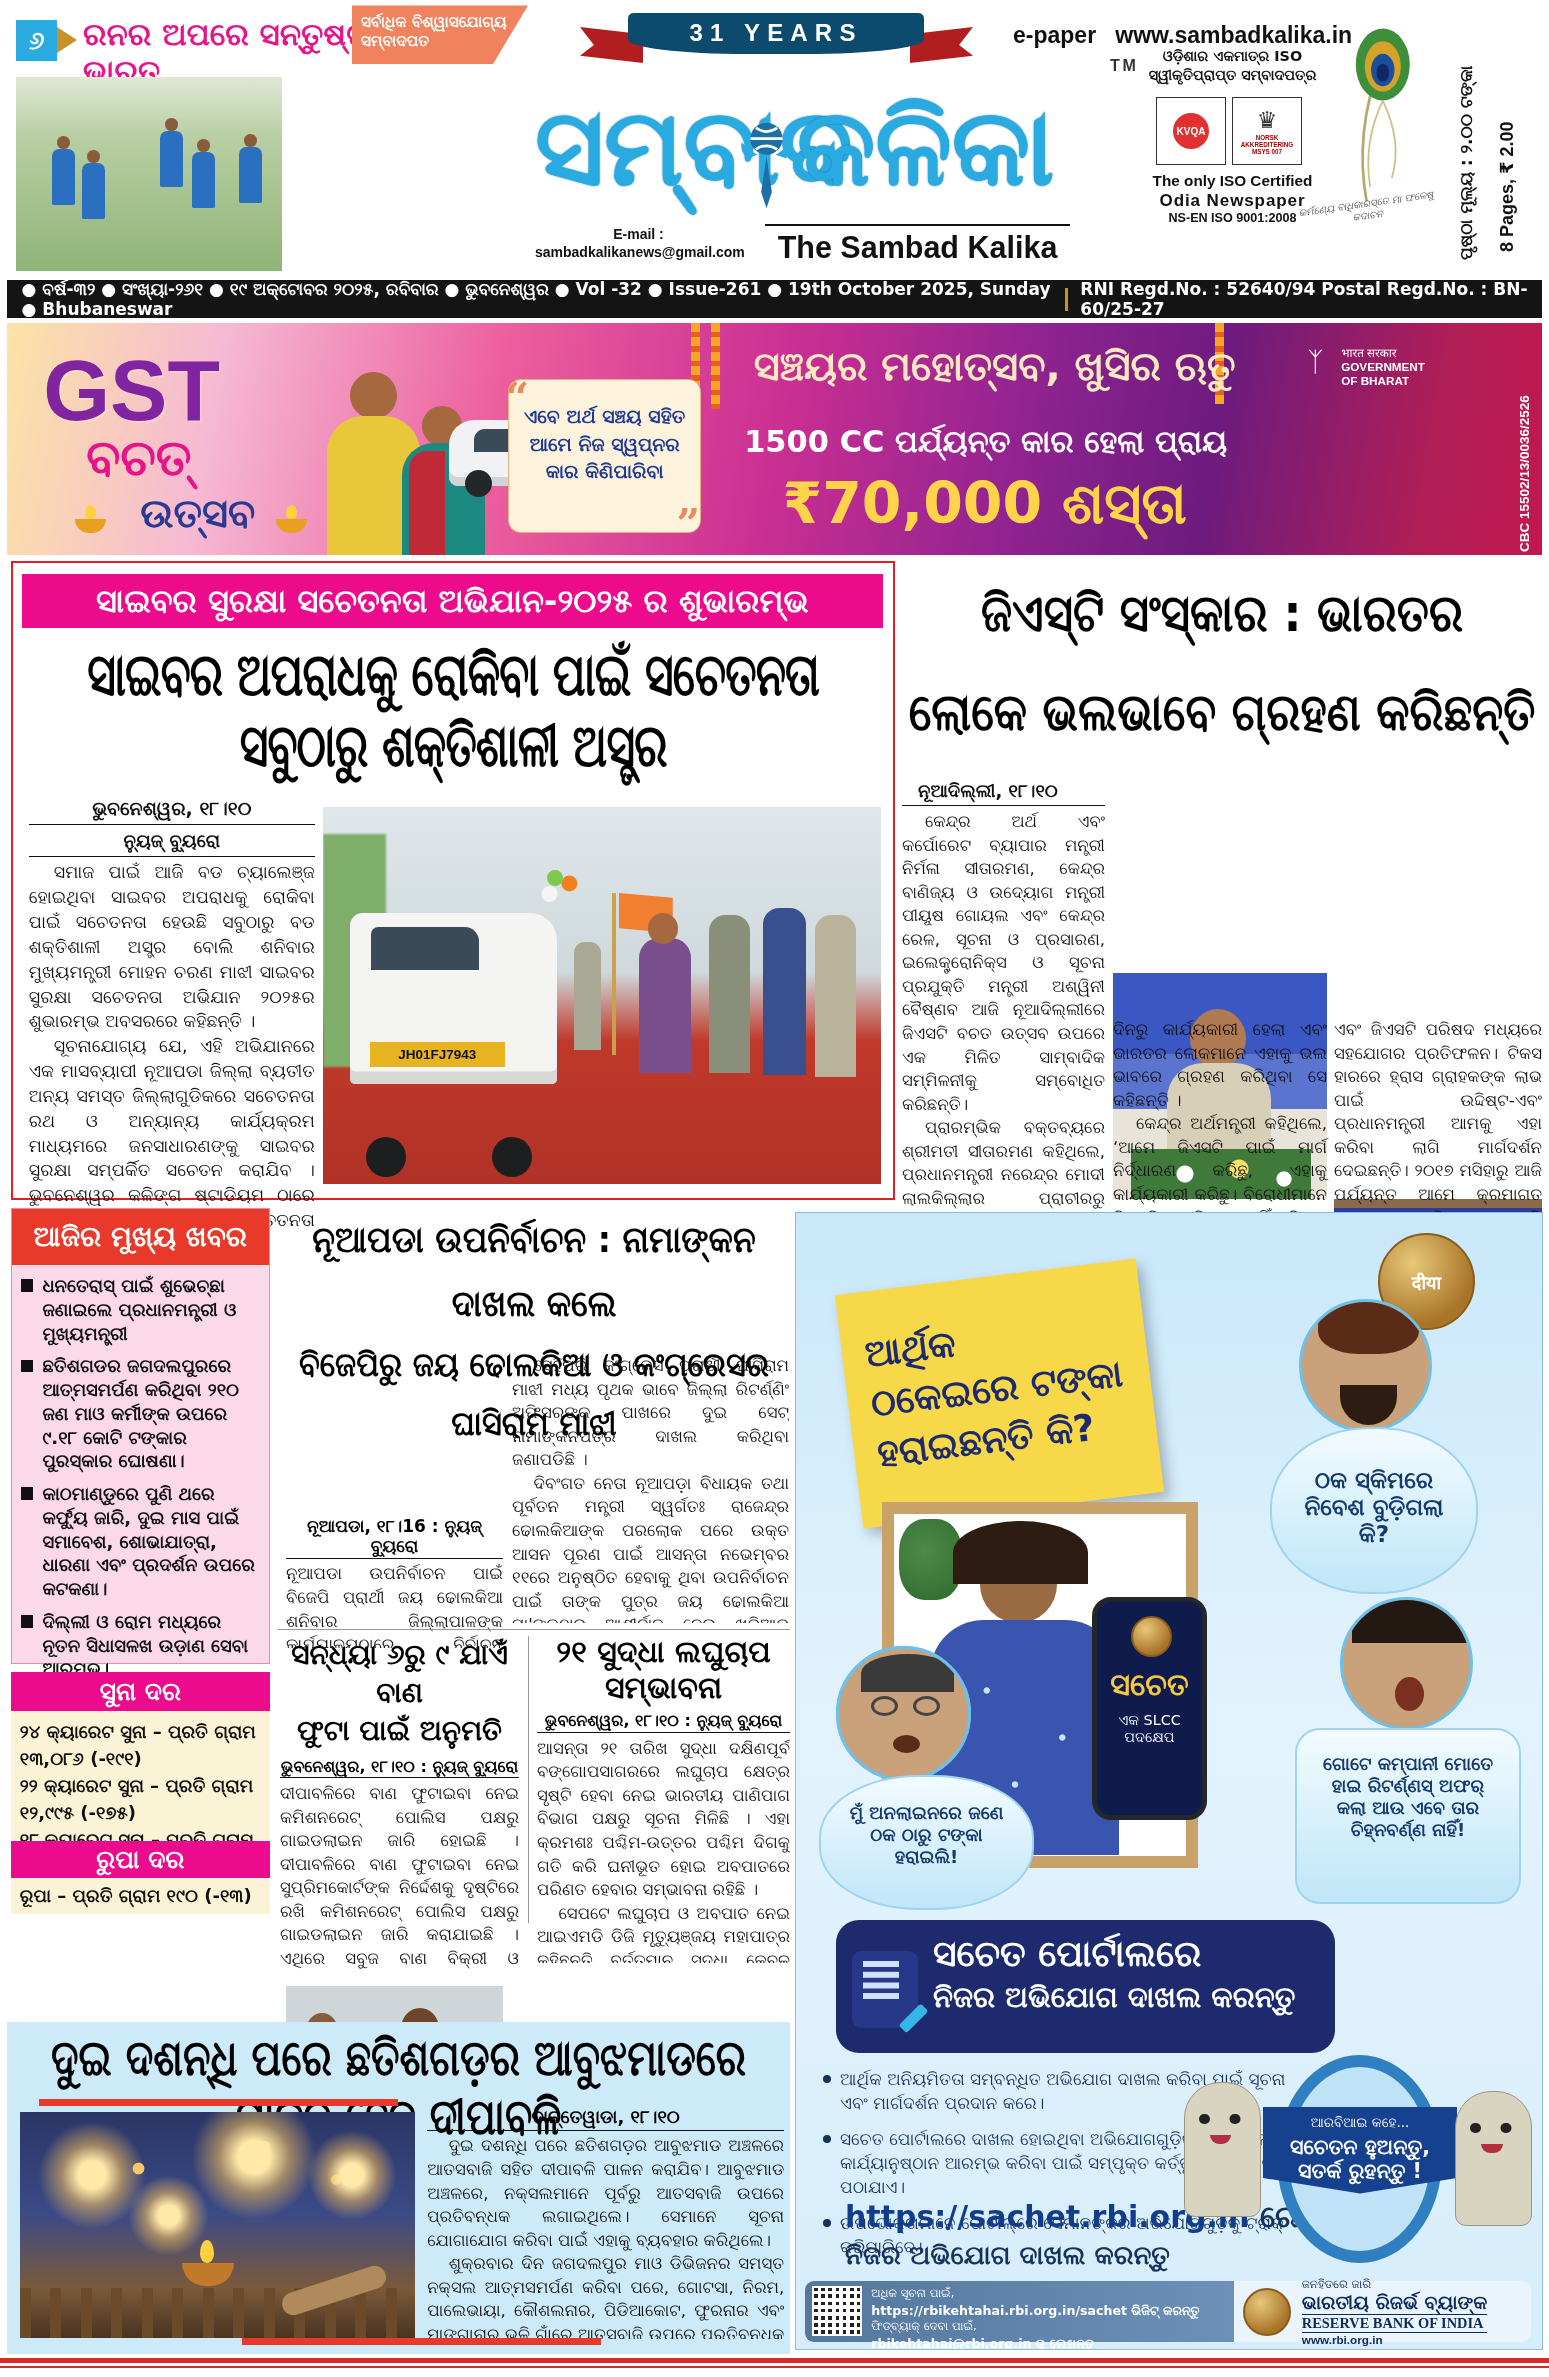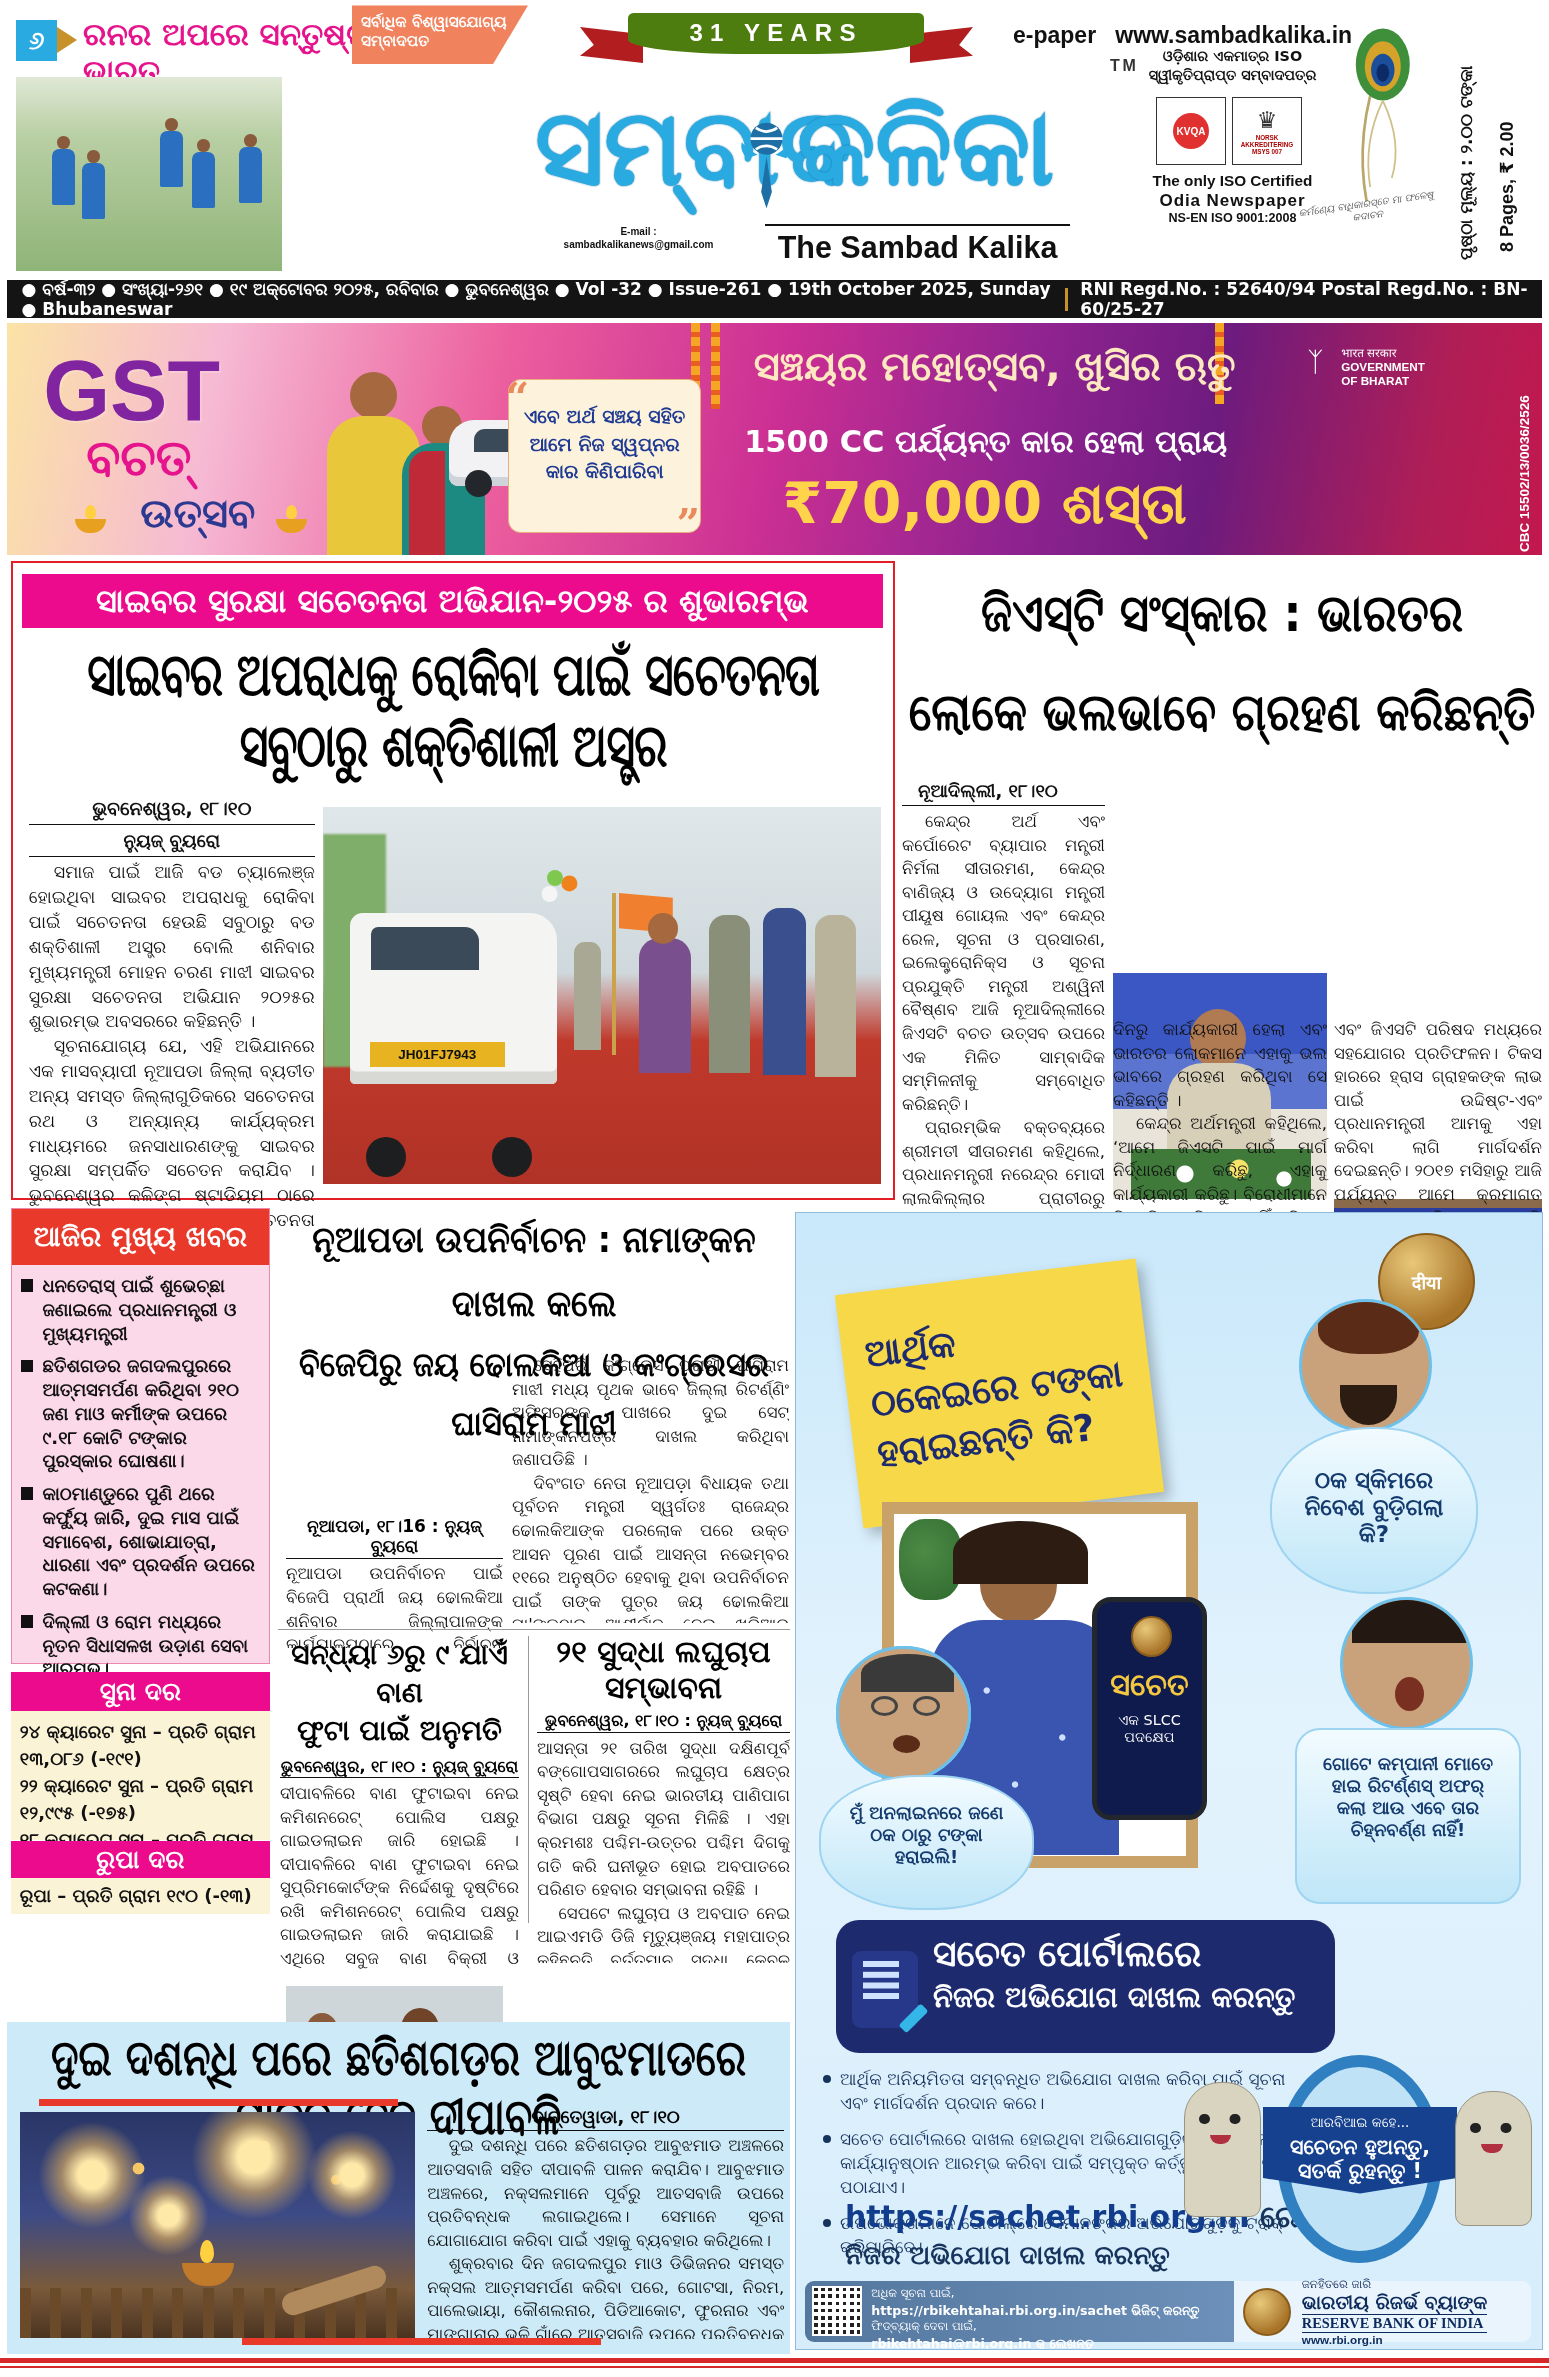--- a/index.html
+++ b/index.html
@@ -17,31 +17,31 @@
     border-bottom:13.5px solid transparent; border-left:20px solid #c8922a; }
   .toplead { left:83px; top:16px; width:431px; font-size:31px; font-weight:800; color:#e6148c; }
   .hockeyphoto { left:16px; top:77px; width:266px; height:194px;
     background:linear-gradient(180deg,#dfe8d5 0%,#b9cfa4 30%,#8fb478 100%); overflow:hidden; }
   .hplayer { position:absolute; width:23px; height:56px; background:#2a6fc0; border-radius:7.2px 7.2px 1.8px 1.8px; }
   .hplayer::before { content:""; position:absolute; top:-12.6px; left:5.4px; width:12.6px; height:12.6px;
     border-radius:50%; background:#8a5a3c; }
   .trusttag { left:352px; top:5.4px; width:176px; height:59px; background:#f0825d; color:#fff;
     font-size:15.3px; font-weight:bold; padding:7.2px 9px; line-height:1.3;
     clip-path:polygon(0 0,100% 0,80% 100%,0 100%); }
-  .ribbon { left:628px; top:12.6px; width:296px; height:41px; background:#4d7c0f; color:#fff;
+  .ribbon { left:628px; top:12.6px; width:296px; height:41px; background:#0c4a6e; color:#fff;
     font-size:24px; font-weight:bold; letter-spacing:7.2px; display:flex; align-items:center;
     justify-content:center; border-radius:5.4px 5.4px 40% 40%/5.4px 5.4px 14.4px 14.4px; }
   .ribtail { top:27px; width:63px; height:36px; background:#b21e20; }
   .ribtail.l { left:580px; clip-path:polygon(0 0,100% 20%,100% 100%,0 80%,22% 50%); }
   .ribtail.r { left:910px; clip-path:polygon(0 20%,100% 0,78% 50%,100% 80%,0 100%); }
   .logoword { color:#29abe2; font-weight:800; text-shadow:0 0 1.8px #0f6ea3; }
   .logo-emblem { left:738px; top:115px; }
   .logo-underline { left:765px; top:224px; width:305px; border-top:2.7px solid #111;
     padding-top:3.6px; font-size:30.5px; font-weight:bold; color:#111; text-align:center; }
-  .email-blk { left:535px; top:226px; width:207px; text-align:center; font-size:10px;
+  .email-blk { left:535px; top:226px; width:207px; text-align:center; font-size:14px;
     font-weight:bold; color:#111; line-height:1.25; }
   .epaper { left:1013px; top:21.5px; font-size:23px; font-weight:bold; color:#111; }
   .tmark { left:1110px; top:57px; font-size:16px; font-weight:bold; color:#333; letter-spacing:2.7px; }
   .isoodia { left:1147px; top:47px; width:171px; text-align:center; font-size:14.4px;
     font-weight:bold; color:#111; line-height:1.3; }
   .certbox { top:97px; width:70px; height:68px; border:1.8px solid #333; background:#fff;
     display:flex; flex-direction:column; align-items:center; justify-content:center; }
   .kvqa-circ { width:36px; height:36px; border-radius:50%; background:#e03030; color:#fff;
     font-size:10px; font-weight:bold; display:flex; align-items:center; justify-content:center; }
   .isoen { left:1138px; top:171px; width:189px; text-align:center; color:#111; line-height:1.25; }

